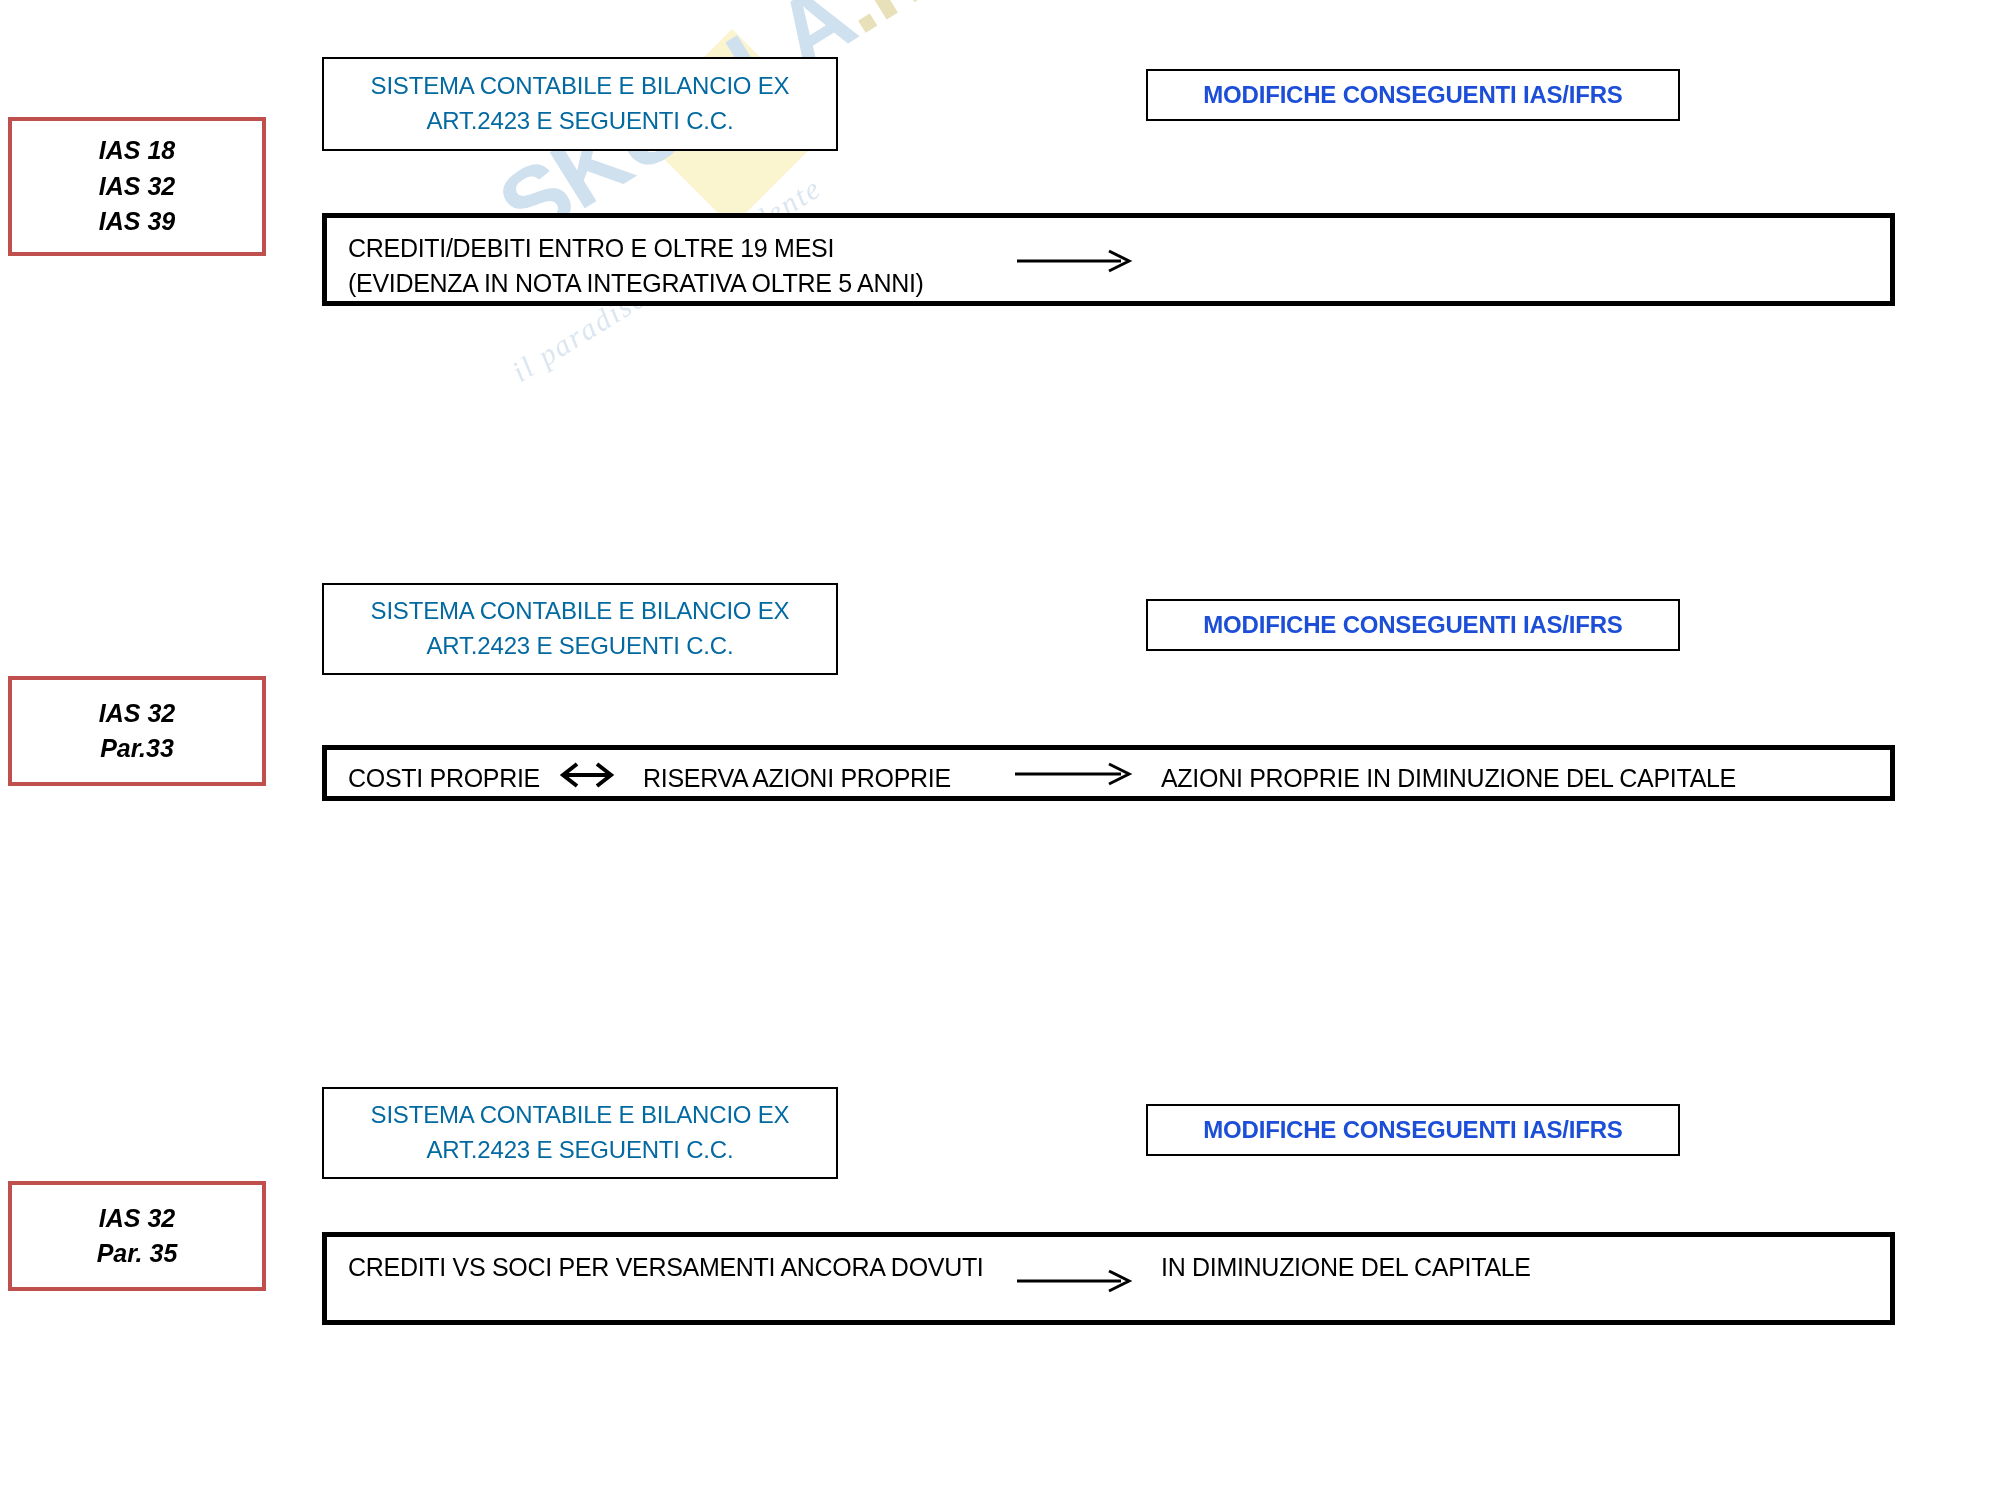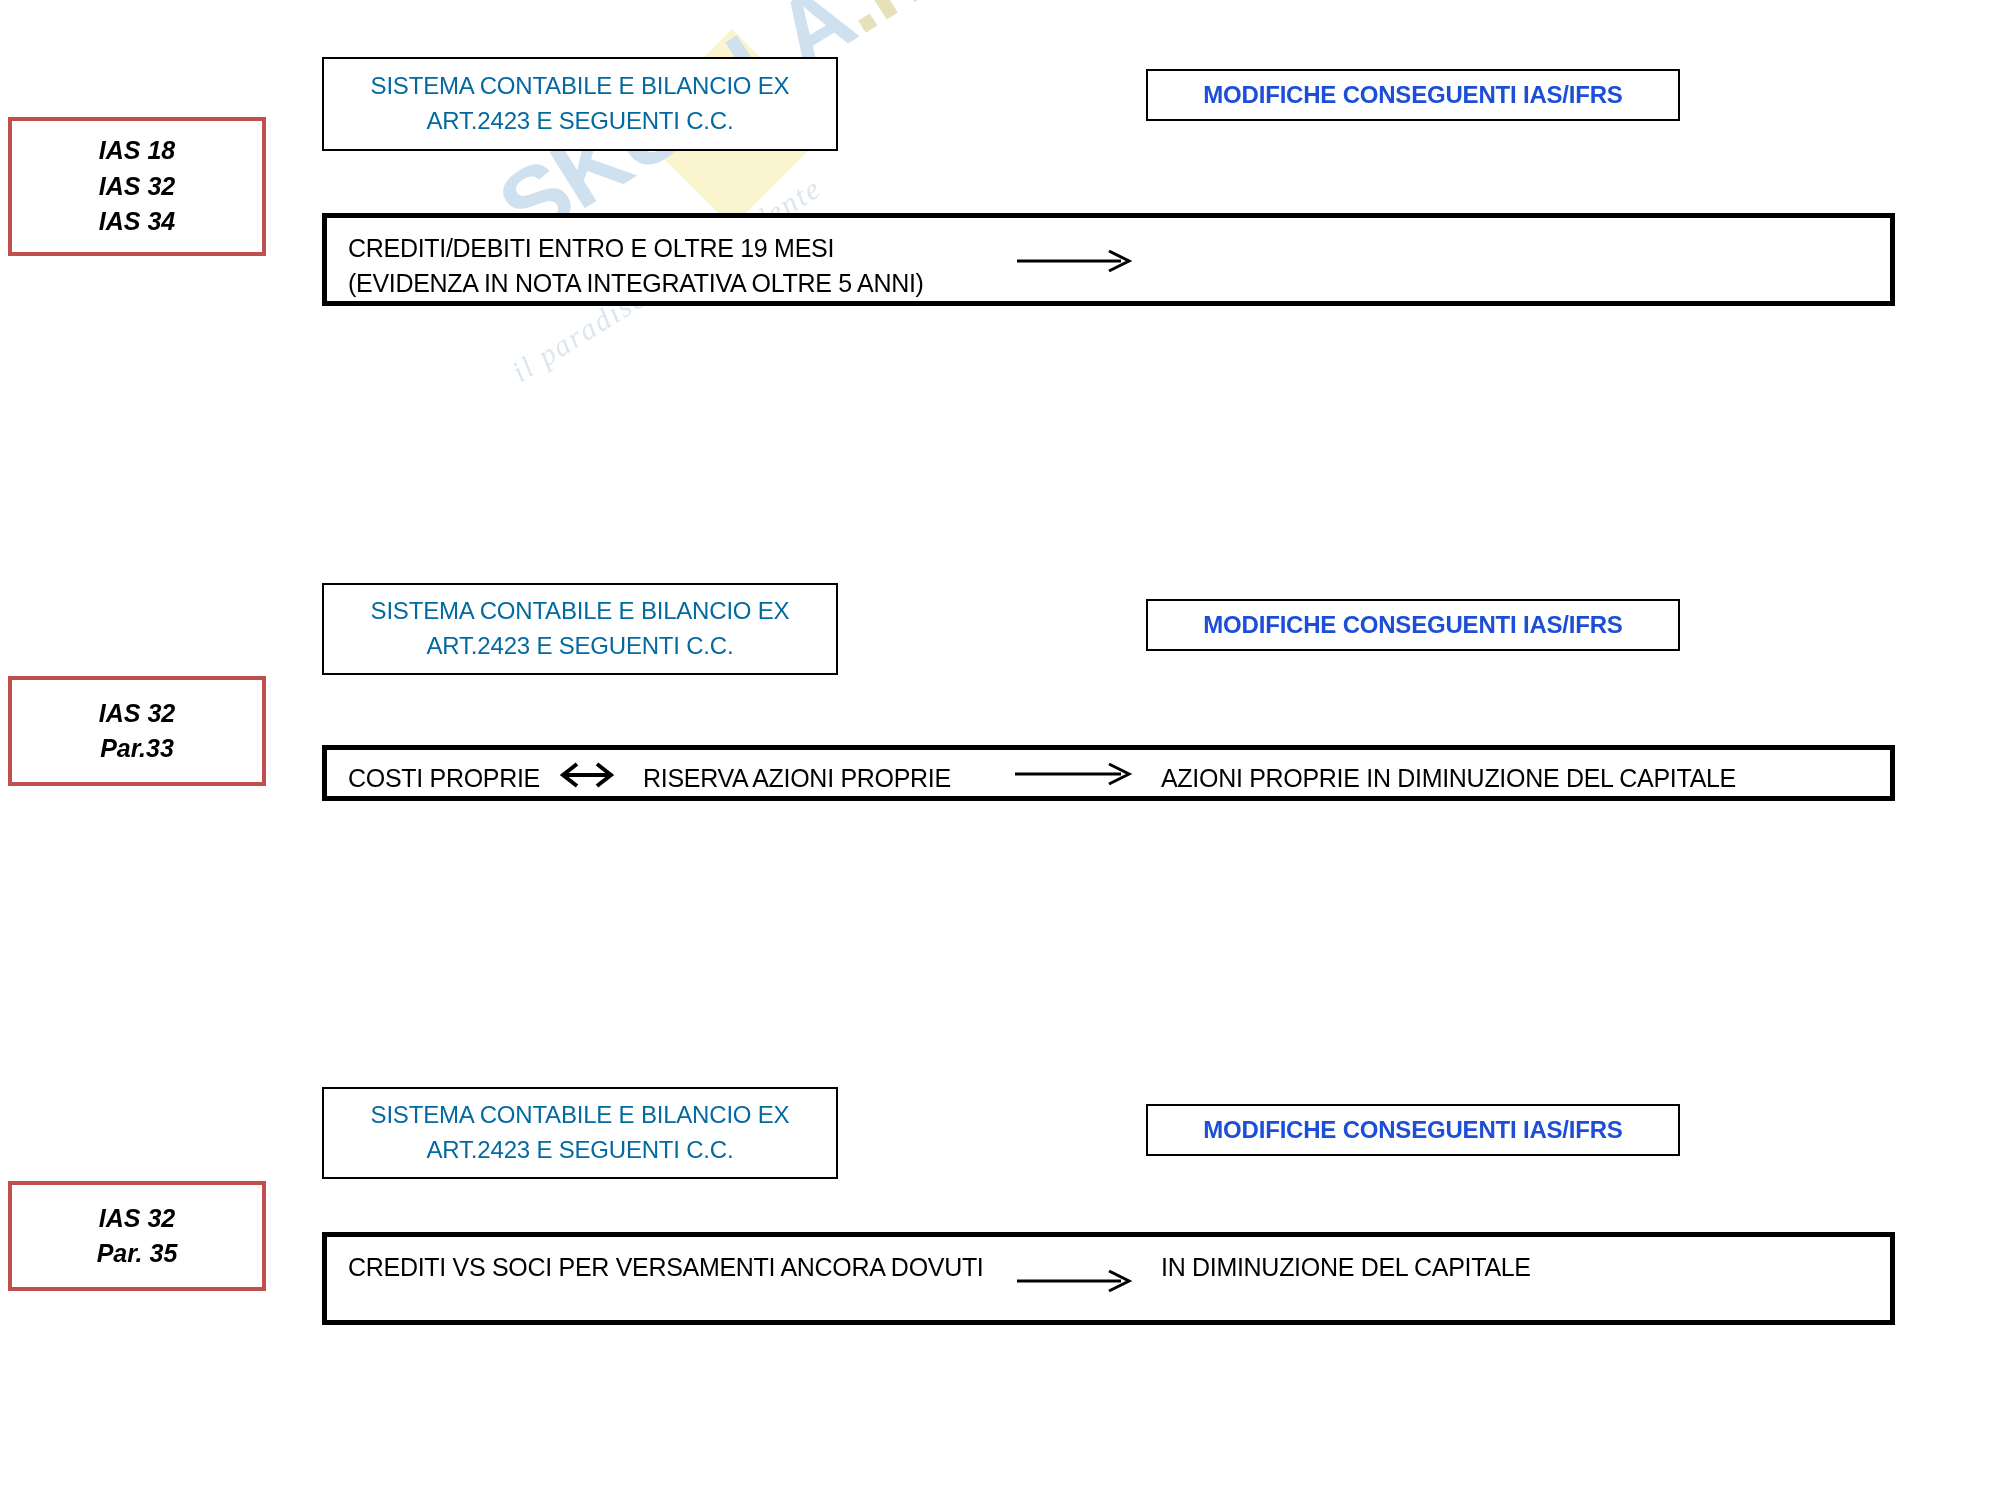--- a/index.html
+++ b/index.html
@@ -150,21 +150,21 @@
     <span>SKUOLA</span><span class="dotnet">.net</span>
   </div>
   <div class="wm-sub">il paradiso dello studente</div>
 </div>
 
 <div class="content">
 
   <div class="ias-box" style="left:8px; top:117px; width:258px; height:139px;">
     <div>IAS 18</div>
     <div>IAS 32</div>
-    <div>IAS 34</div>
+    <div>IAS 39</div>
   </div>
 
   <div class="hdr-box" style="left:322px; top:57px; width:516px; height:94px;">
     <div>SISTEMA CONTABILE E BILANCIO EX</div>
     <div>ART.2423 E SEGUENTI C.C.</div>
   </div>
 
   <div class="mod-box" style="left:1146px; top:69px; width:534px; height:52px;">
     <div>MODIFICHE CONSEGUENTI IAS/IFRS</div>
   </div>

